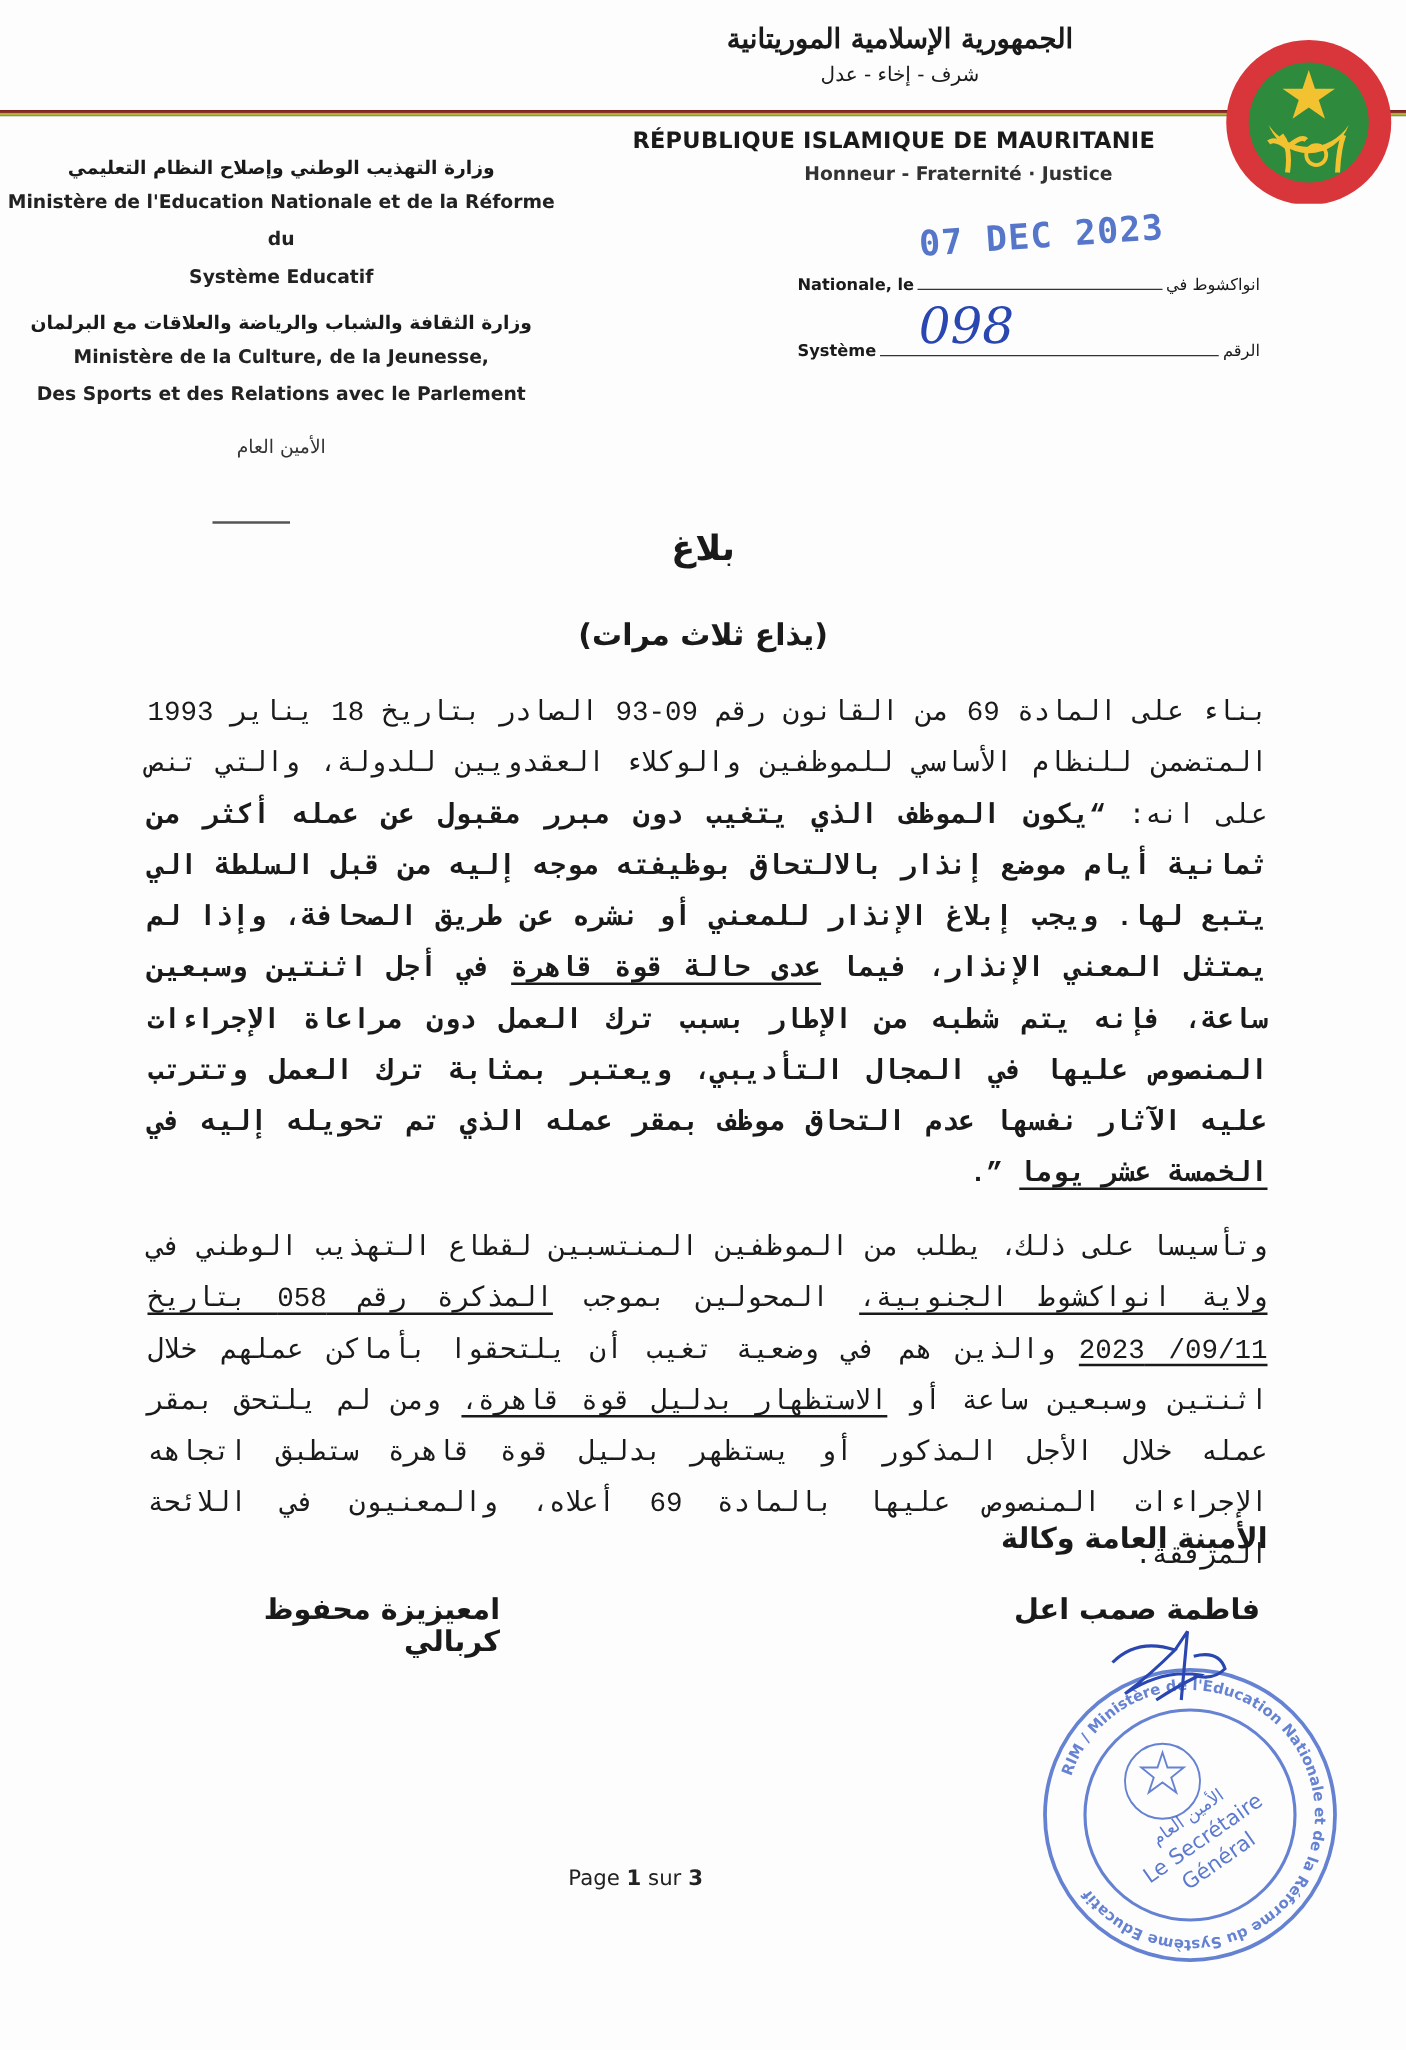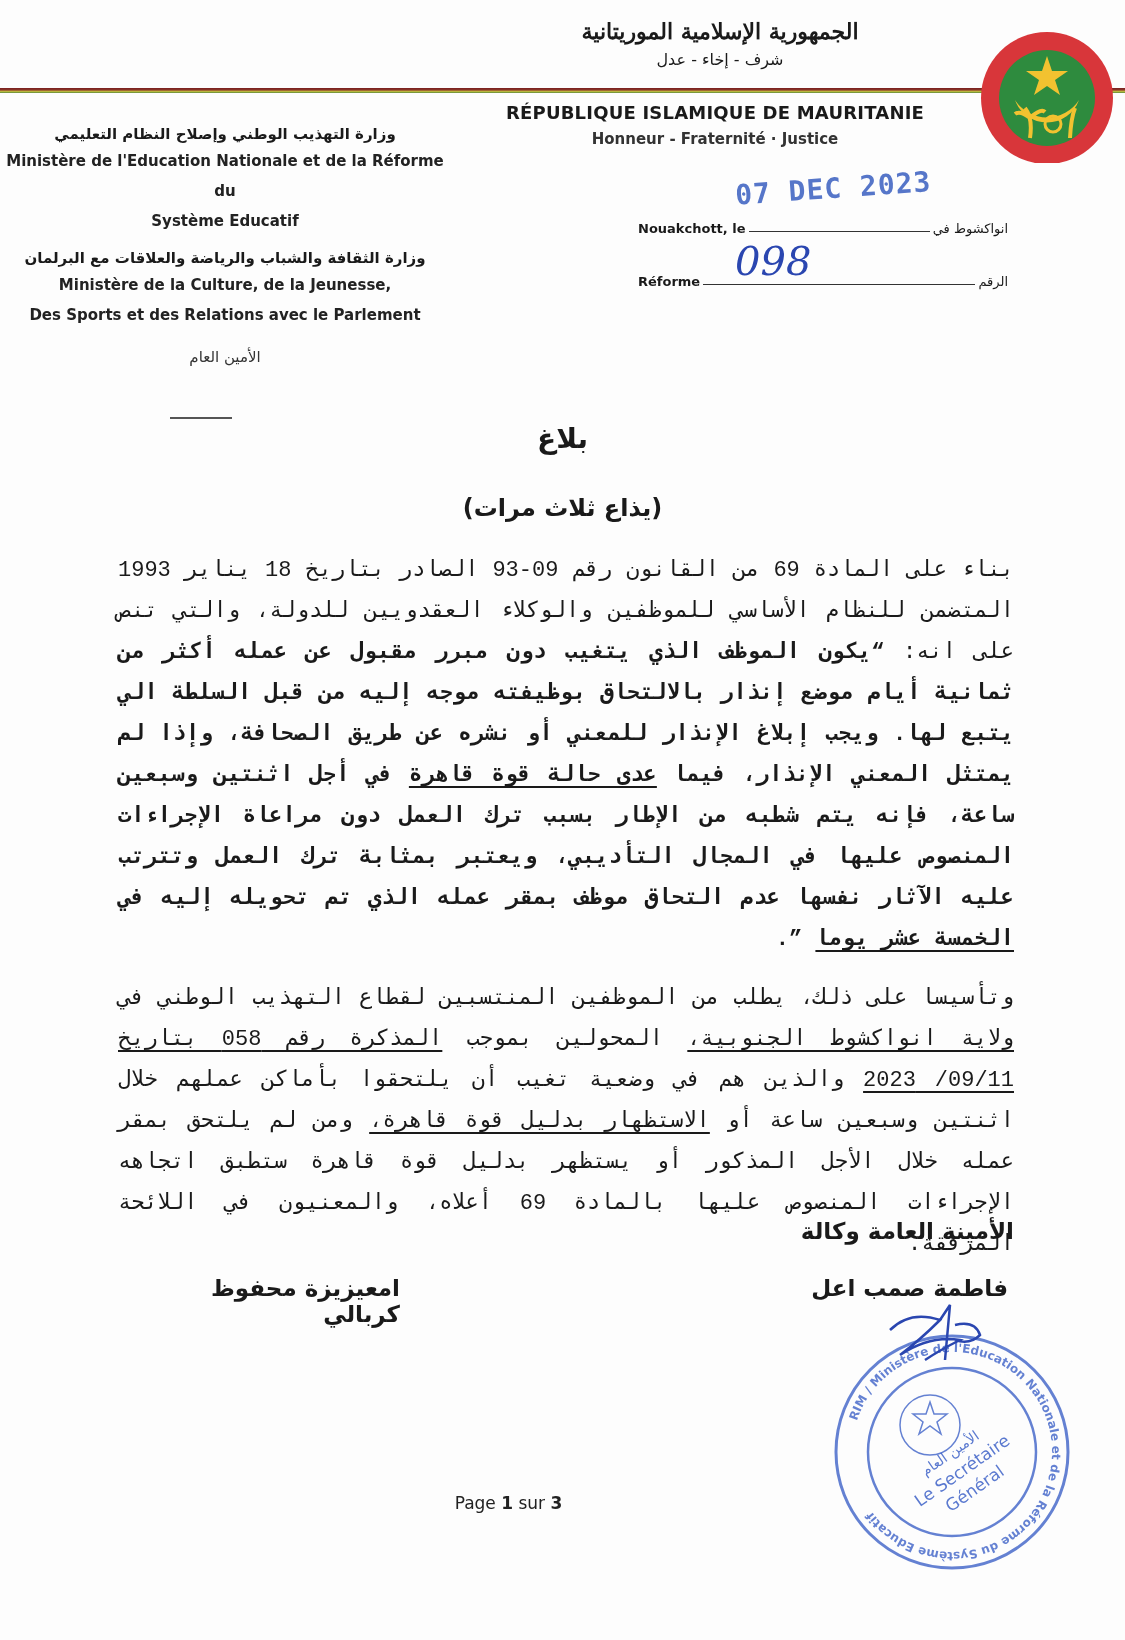--- a/index.html
+++ b/index.html
@@ -5,21 +5,21 @@
   * { box-sizing: border-box; margin: 0; padding: 0; }
   html, body { width: 1125px; height: 1640px; background: #fdfdfd; overflow: hidden; }
   body { position: relative; font-family: "DejaVu Sans", sans-serif; color: #1a1a1a; }
   .abs { position: absolute; }
 
   
   .ar-rep-title { left: 520px; top: 18px; width: 400px; text-align: center; font-family: "DejaVu Serif", serif; font-weight: bold; font-size: 22px; direction: rtl; }
   .ar-motto { left: 560px; top: 50px; width: 320px; text-align: center; font-size: 16px; direction: rtl; }
   .tri-rule { left: 0; top: 88px; width: 1125px; height: 5px; background: linear-gradient(#7a1f1f 0, #8a3a2a 45%, #d8c640 60%, #5a8a3a 100%); }
   .fr-rep-title { left: 500px; top: 102px; width: 430px; text-align: center; font-weight: bold; font-size: 18px; letter-spacing: 0.2px; }
-  .fr-motto { left: 540px; top: 130px; width: 350px; text-align: center; font-size: 15px; font-weight: bold; color: #333; }
+  .fr-motto { left: 540px; top: 130px; width: 350px; text-align: right; font-size: 15px; font-weight: bold; color: #333; }
 
   
   .emblem { left: 975px; top: 28px; width: 150px; height: 135px; }
 
   
   .ministry { left: 0; top: 122px; width: 450px; text-align: center; }
   .min-ar { font-size: 15px; font-weight: bold; direction: rtl; line-height: 24px; }
   .min-fr { font-size: 15px; font-weight: bold; line-height: 30px; color: #222; }
   .gap12 { height: 10px; }
   .sg-ar { font-size: 15px; direction: rtl; line-height: 26px; margin-top: 14px; color: #333; }
@@ -84,27 +84,27 @@
   <div class="gap12"></div>
   <div class="min-ar">وزارة الثقافة والشباب والرياضة والعلاقات مع البرلمان</div>
   <div class="min-fr">Ministère de la Culture, de la Jeunesse,</div>
   <div class="min-fr">Des Sports et des Relations avec le Parlement</div>
   <div class="sg-ar">الأمين العام</div>
 </div>
 <div class="abs small-rule"></div>
 
 <div class="abs date-stamp">07 DEC 2023</div>
 <div class="abs field-row row-date">
-  <span>Nouakchott, le</span>
+  <span>Nationale, le</span>
   <span class="line"></span>
   <span class="ar">انواكشوط في</span>
 </div>
 <div class="abs num-handwritten">098</div>
 <div class="abs field-row row-num">
-  <span>Réforme</span>
+  <span>Système</span>
   <span class="line"></span>
   <span class="ar">الرقم</span>
 </div>
 
 <div class="abs doc-title">بلاغ</div>
 <div class="abs doc-subtitle">(يذاع ثلاث مرات)</div>
 
 <div class="abs body-text">
   <p><span>بناء على المادة 69 من القانون رقم 09-93 الصادر بتاريخ 18 يناير 1993 المتضمن للنظام الأساسي للموظفين والوكلاء العقدويين للدولة، والتي تنص على انه: </span><span class="b">“يكون الموظف الذي يتغيب دون مبرر مقبول عن عمله أكثر من ثمانية أيام موضع إنذار بالالتحاق بوظيفته موجه إليه من قبل السلطة الي يتبع لها. ويجب إبلاغ الإنذار للمعني أو نشره عن طريق الصحافة، وإذا لم يمتثل المعني الإنذار، فيما </span><span class="b u">عدى حالة قوة قاهرة</span><span class="b"> في أجل اثنتين وسبعين ساعة، فإنه يتم شطبه من الإطار بسبب ترك العمل دون مراعاة الإجراءات المنصوص عليها في المجال التأديبي، ويعتبر بمثابة ترك العمل وتترتب عليه الآثار نفسها عدم التحاق موظف بمقر عمله الذي تم تحويله إليه في </span><span class="b u">الخمسة عشر يوما</span><span class="b"> ”.</span></p>
   <p><span>وتأسيسا على ذلك، يطلب من الموظفين المنتسبين لقطاع التهذيب الوطني في </span><span class="u">ولاية انواكشوط الجنوبية،</span><span> المحولين بموجب </span><span class="u">المذكرة رقم 058 بتاريخ 09/11/ 2023</span><span> والذين هم في وضعية تغيب أن يلتحقوا بأماكن عملهم خلال اثنتين وسبعين ساعة أو </span><span class="u">الاستظهار بدليل قوة قاهرة،</span><span> ومن لم يلتحق بمقر عمله خلال الأجل المذكور أو يستظهر بدليل قوة قاهرة ستطبق اتجاهه الإجراءات المنصوص عليها بالمادة 69 أعلاه، والمعنيون في اللائحة المرفقة.</span></p>

